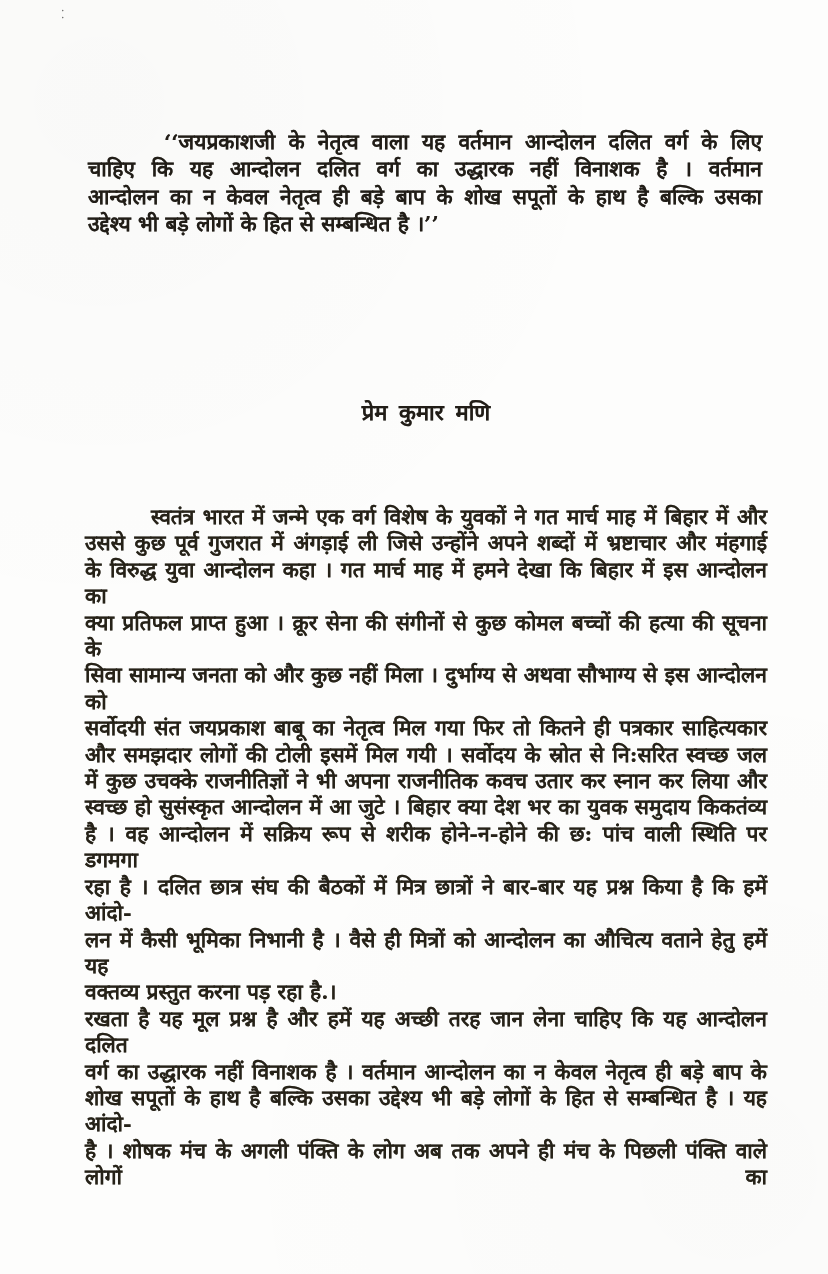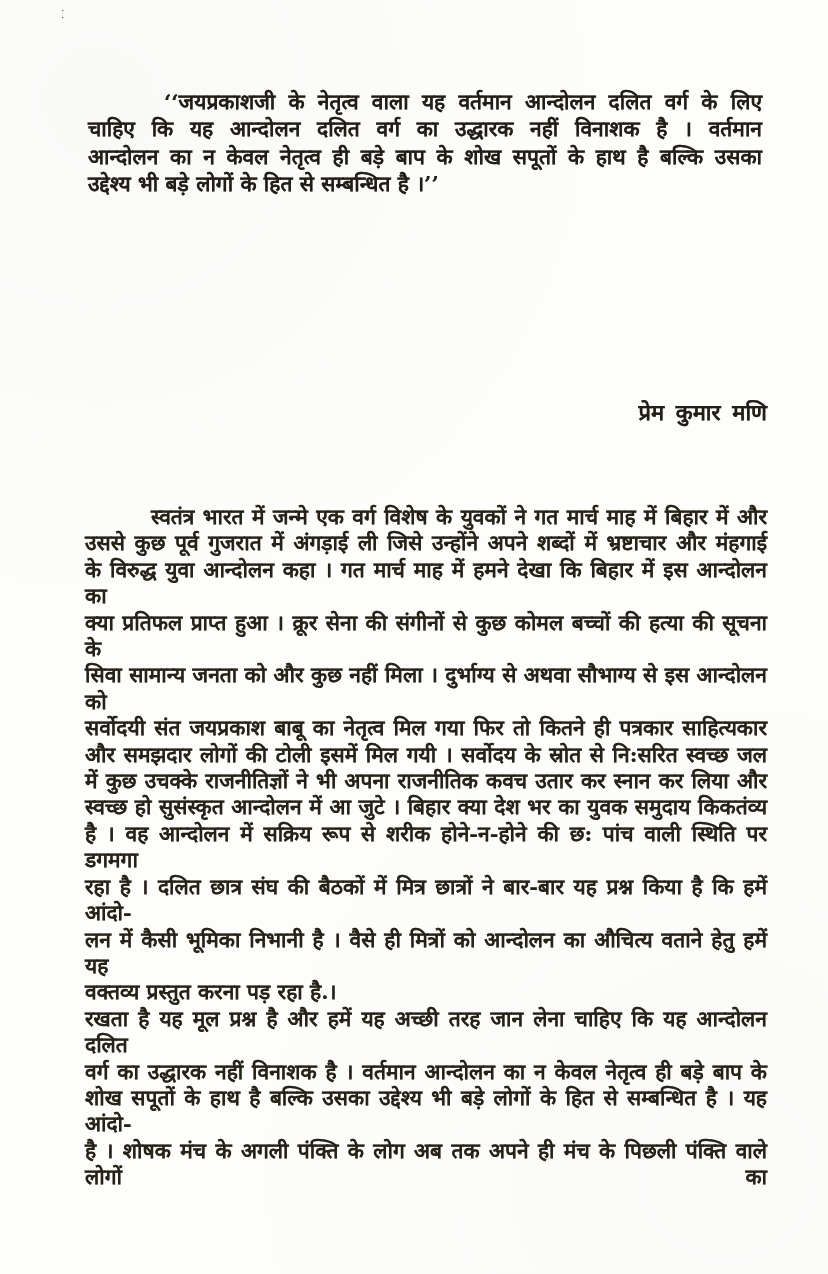--- a/index.html
+++ b/index.html
@@ -66,21 +66,20 @@
     text-shadow: 0 0 0.6px rgba(29,25,19,0.5);
     word-spacing: 6px;
   }
   .article-author {
     margin: 24px 0 11px 0;
     font-size: 22px;
     font-weight: 700;
     color: #211d17;
     text-shadow: 0 0 0.5px rgba(33,29,23,0.5);
     word-spacing: 4px;
-    text-align: right;
   }
 
   
   .body-block {
     position: absolute;
     left: 85px;
     top: 504px;
     width: 682px;
     font-size: 21px;
     line-height: 26.4px;
@@ -89,21 +88,21 @@
     text-shadow: 0 0 0.4px rgba(38,34,24,0.45);
   }
 
   .tline {
     text-align: justify;
     text-align-last: justify;
     white-space: normal;
   }
   .tline.first { text-indent: 66px; }
   .tline.last  { text-align-last: left; }
-  .quote-block .tline.first { text-indent: 76px; }
+  .quote-block .tline.first { text-indent: 76px; margin-top: 40px; }
 </style>
 </head>
 <body>
 
 <div class="scan-page">
 
   <div class="speck"></div>
 
   <div class="quote-block">
     <div class="tline first">‘‘जयप्रकाशजी के नेतृत्व वाला यह वर्तमान आन्दोलन दलित वर्ग के लिए</div>

